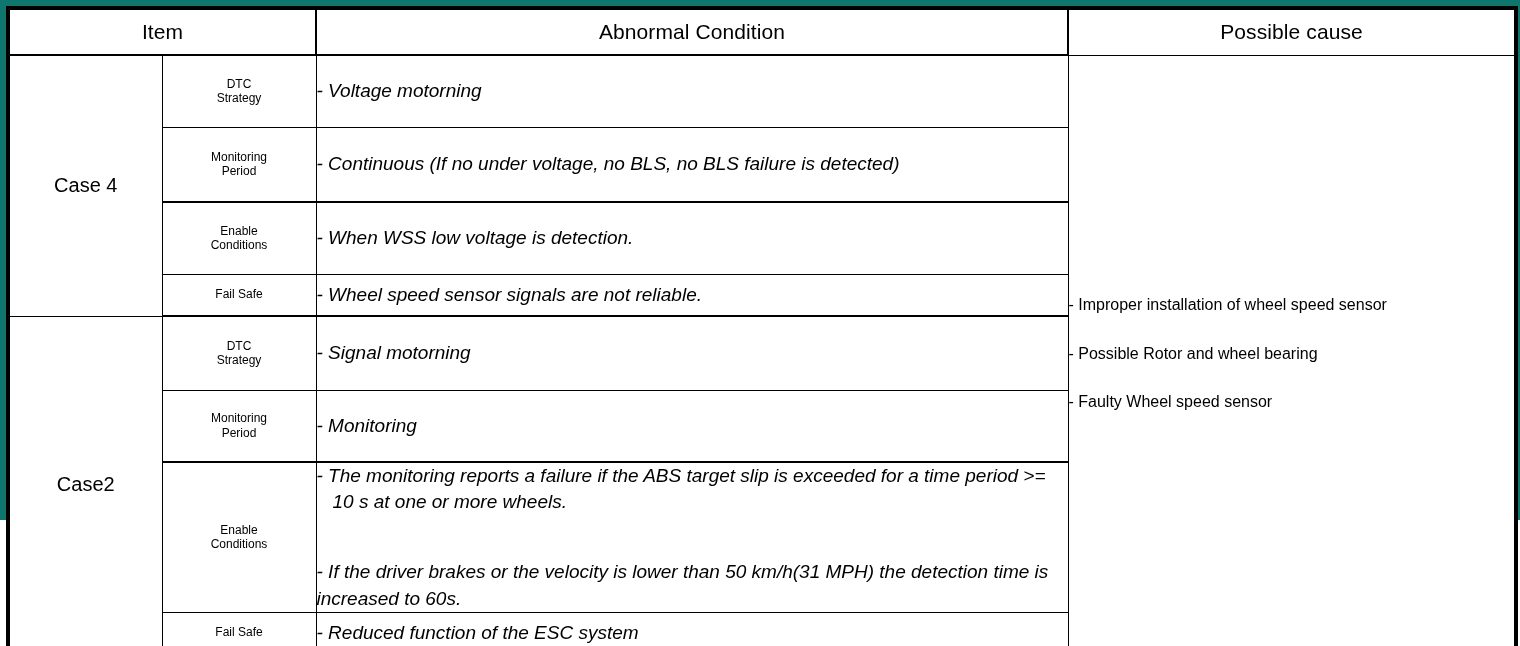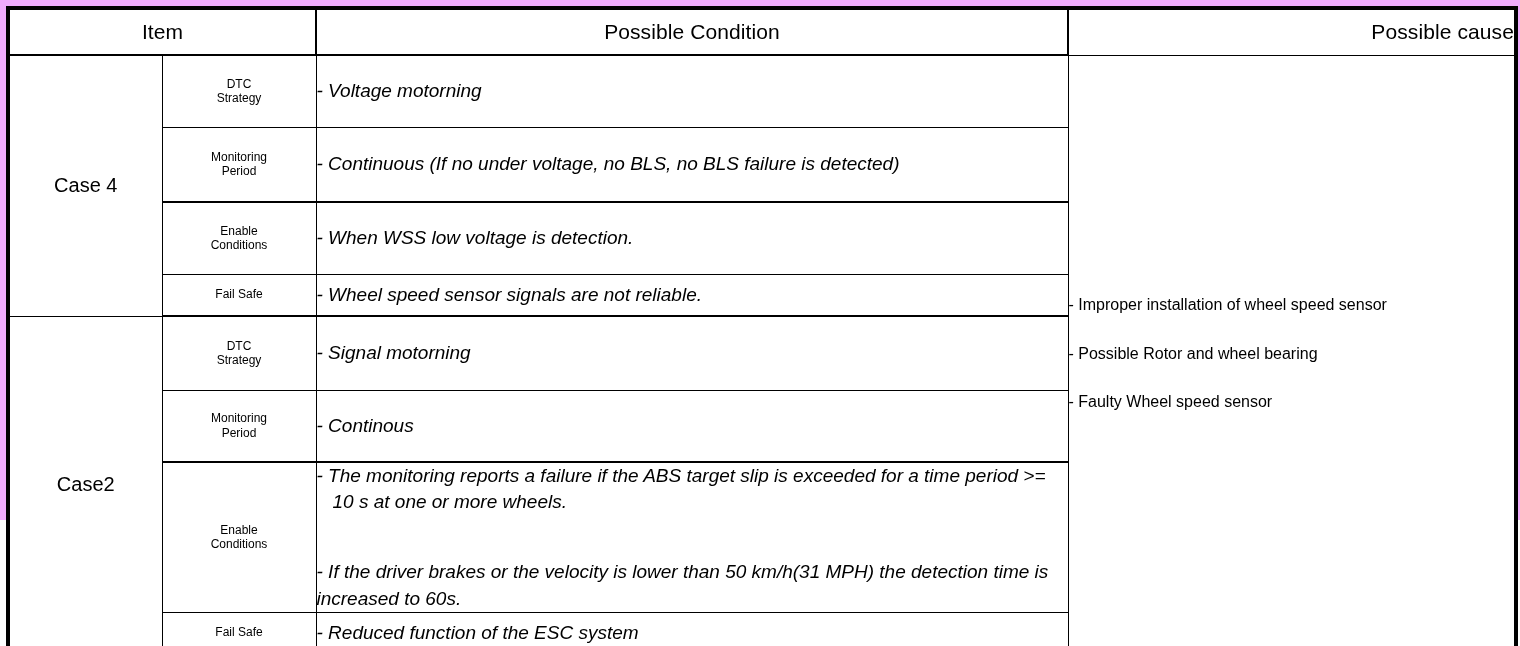--- a/index.html
+++ b/index.html
@@ -12,21 +12,21 @@
     height: 646px;
     font-family: "Liberation Sans", sans-serif;
     color: #000000;
     overflow: hidden;
   }
 
   .page {
     position: relative;
     width: 1520px;
     height: 520px;
-    background: #f0abfc;
+    background: #0f766e;
   }
 
   
   .dtc-table {
     position: absolute;
     left: 6px;
     top: 6px;
     width: 1500px;
     height: 632px;
     border-collapse: collapse;
@@ -131,22 +131,22 @@
 </style>
 </head>
 <body>
 
 <div class="page">
   <table class="dtc-table">
 
     <tbody>
         <tr>
       <th class="hdr" colspan="2" style="width:305px;border-right:2px solid #000;">Item</th>
-      <th class="hdr" style="width:750px;border-right:2px solid #000;">Possible Condition</th>
-      <th class="hdr" style="width:445px;text-align:right;">Possible cause</th>
+      <th class="hdr" style="width:750px;border-right:2px solid #000;">Abnormal Condition</th>
+      <th class="hdr" style="width:445px;">Possible cause</th>
     </tr>
 
     <tr class="r-dtc1">
       <td class="case-cell first" rowspan="4" style="width:155px;">Case 4</td>
       <td class="item-cell thickline-top" style="width:150px;">
         <span class="ln">DTC</span>
         <span class="ln">Strategy</span>
       </td>
       <td class="cond-cell thickline-top">
         <span class="ln">- Voltage motorning</span>
@@ -199,21 +199,21 @@
         <span class="ln">- Signal motorning</span>
       </td>
     </tr>
 
     <tr class="r-mon2">
       <td class="item-cell">
         <span class="ln">Monitoring</span>
         <span class="ln">Period</span>
       </td>
       <td class="cond-cell">
-        <span class="ln">- Continous</span>
+        <span class="ln">- Monitoring</span>
       </td>
     </tr>
 
     <tr class="r-enb2">
       <td class="item-cell thickline-top">
         <span class="ln">Enable</span>
         <span class="ln">Conditions</span>
       </td>
       <td class="cond-cell thickline-top">
         <span class="ln">- The monitoring reports a failure if the ABS target slip is exceeded for a time period &gt;= 10 s at one or more wheels.</span>

